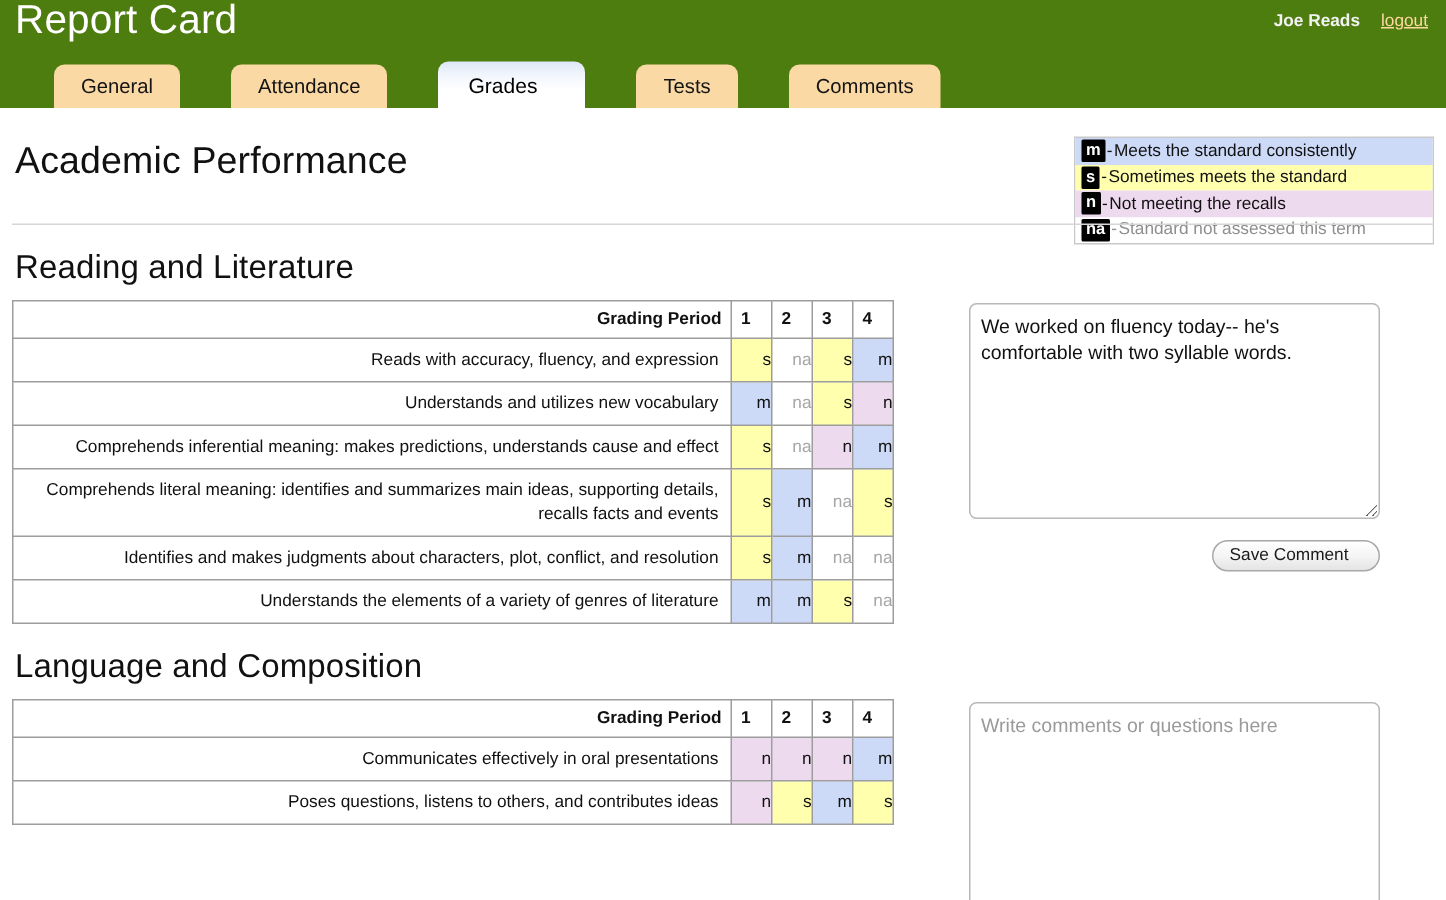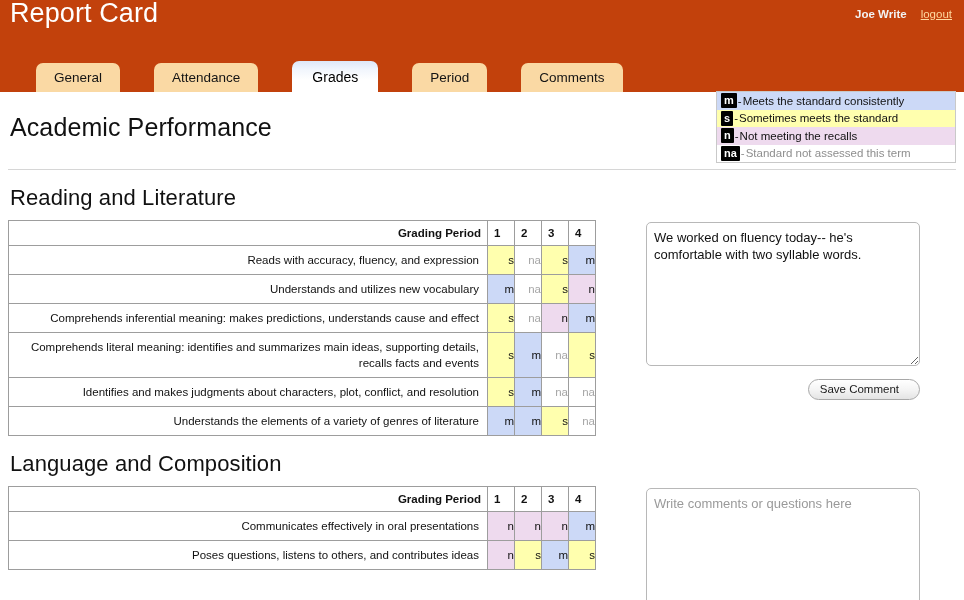--- a/index.html
+++ b/index.html
@@ -9,22 +9,22 @@
     height: 600px;
     overflow: hidden;
     background: #ffffff;
     font-family: "Liberation Sans", sans-serif;
     -webkit-font-smoothing: antialiased;
   }
 
   
   .topbar {
     position: relative;
-    height: 92px;
-    background: #c2410c;
+    height: 72px;
+    background: #4d7c0f;
   }
   .app-title {
     position: absolute;
     left: 10px;
     top: -2px;
     color: #ffffff;
     font-size: 27px;
     font-weight: 400;
     letter-spacing: 0.1px;
   }
@@ -63,21 +63,21 @@
     font-size: 13.5px;
     color: #141414;
     padding: 8px 18px 7px 18px;
     line-height: 14px;
     cursor: pointer;
     white-space: nowrap;
     margin-left: 28px;
   }
   .tab.active {
     background: linear-gradient(to bottom, #dee7f8 0%, #f2f6fd 30%, #ffffff 62%, #ffffff 100%);
-    padding: 9px 20px 8px 20px;
+    padding: 9px 32px 8px 20px;
     font-size: 14px;
     color: #000;
   }
 
   
   .legend {
     position: absolute;
     right: 8px;
     top: 91px;
     width: 240px;
@@ -211,28 +211,28 @@
     padding: 3px 20px 4px 11px;
     cursor: pointer;
   }
 </style>
 </head>
 <body>
 
 <div class="topbar">
   <div class="app-title">Report Card</div>
   <div class="user-area">
-    <span class="user-name">Joe Write</span>
+    <span class="user-name">Joe Reads</span>
     <span class="logout-link">logout</span>
   </div>
   <div class="tabs" id="tab-bar">
       <div class="tab">General</div>
       <div class="tab">Attendance</div>
       <div class="tab active">Grades</div>
-      <div class="tab">Period</div>
+      <div class="tab">Tests</div>
       <div class="tab">Comments</div>
     </div>
 </div>
 
 <div class="legend" id="legend">
     <div class="legend-row m">
       <span class="legend-badge">m</span>
       <span class="legend-dash">- </span>
       <span class="legend-text">Meets the standard consistently</span>
     </div>

